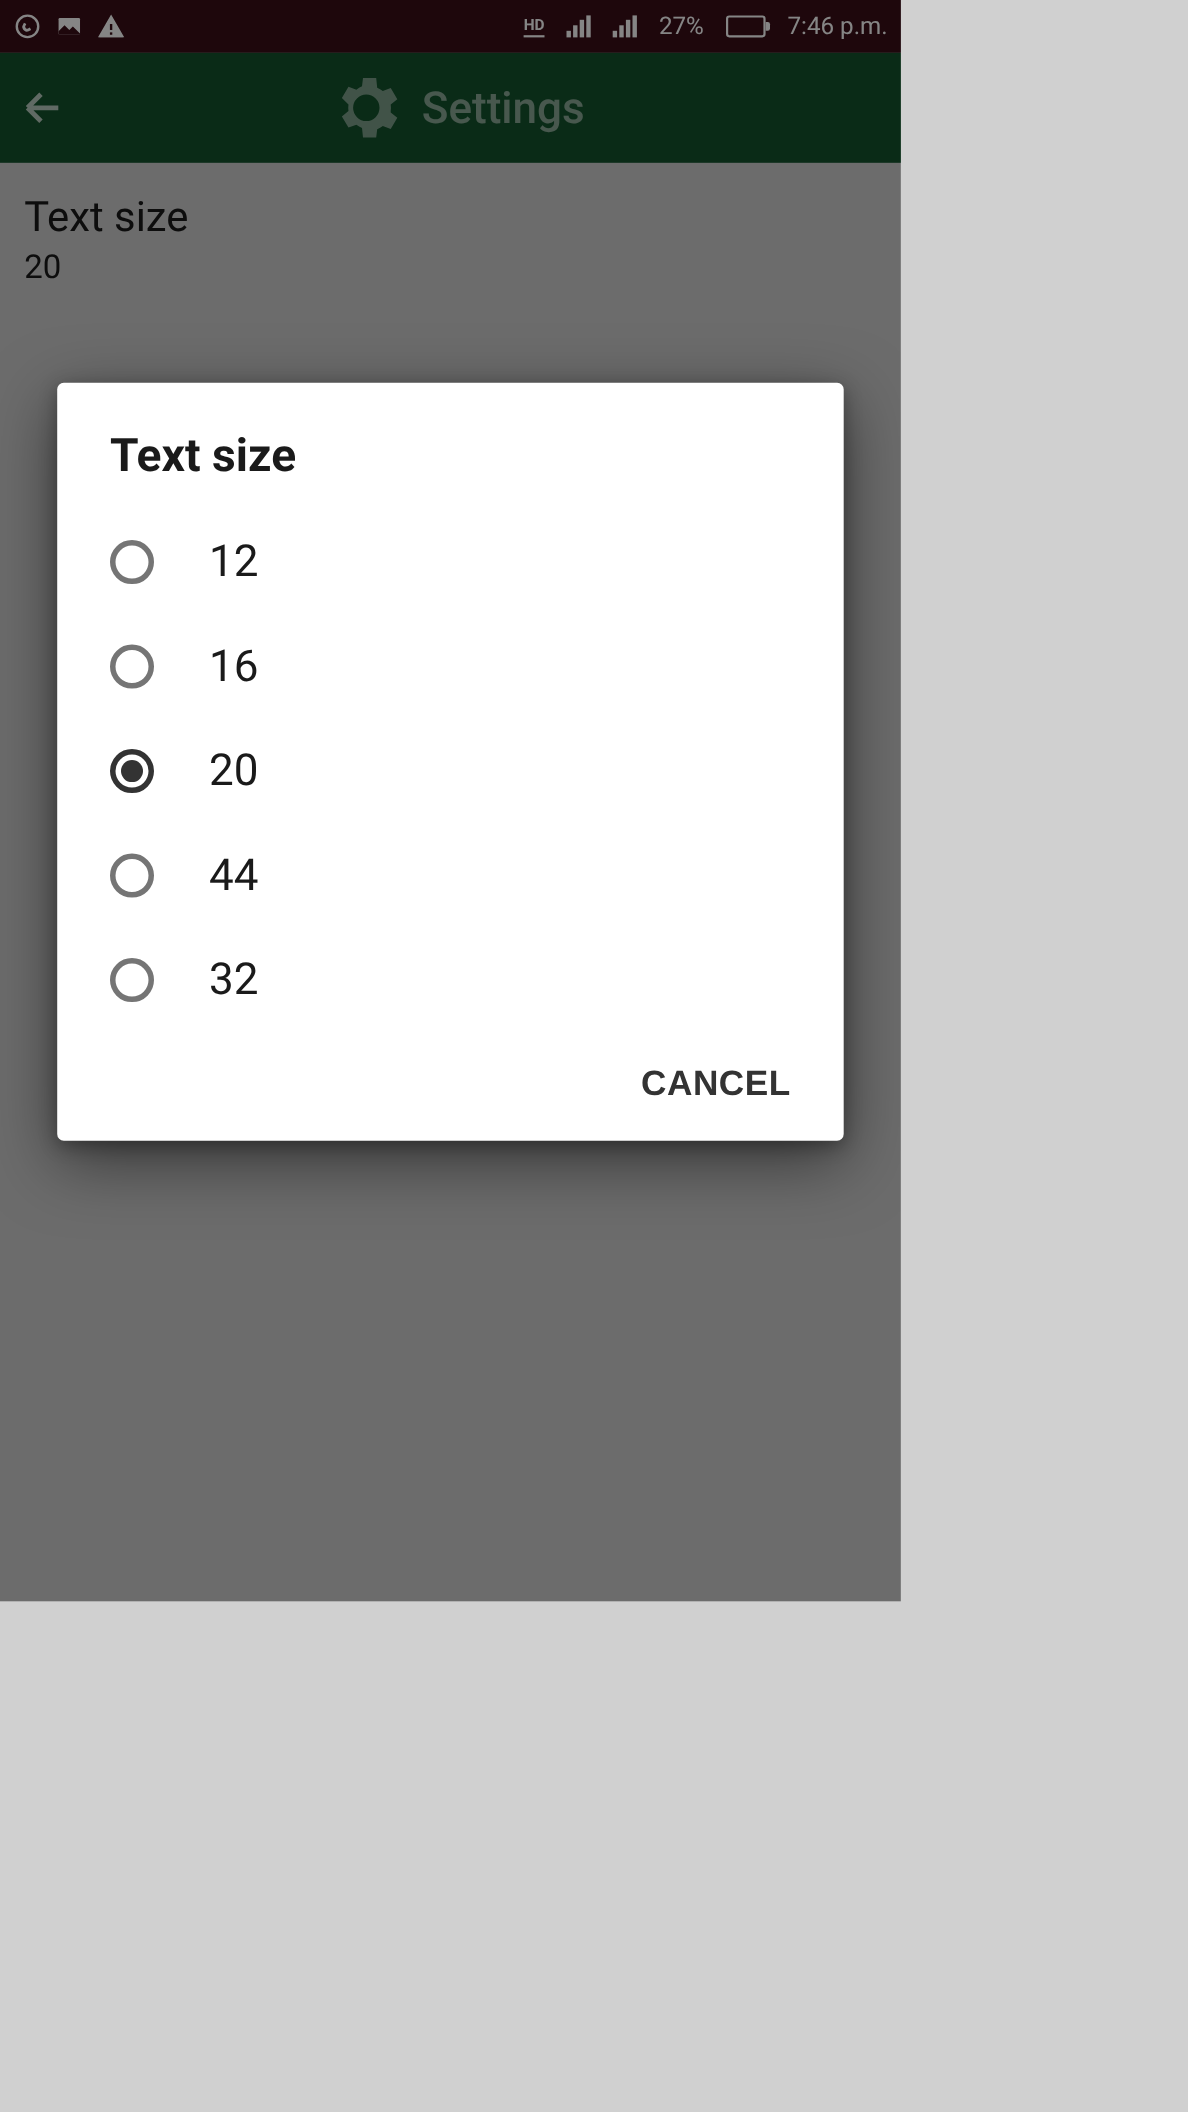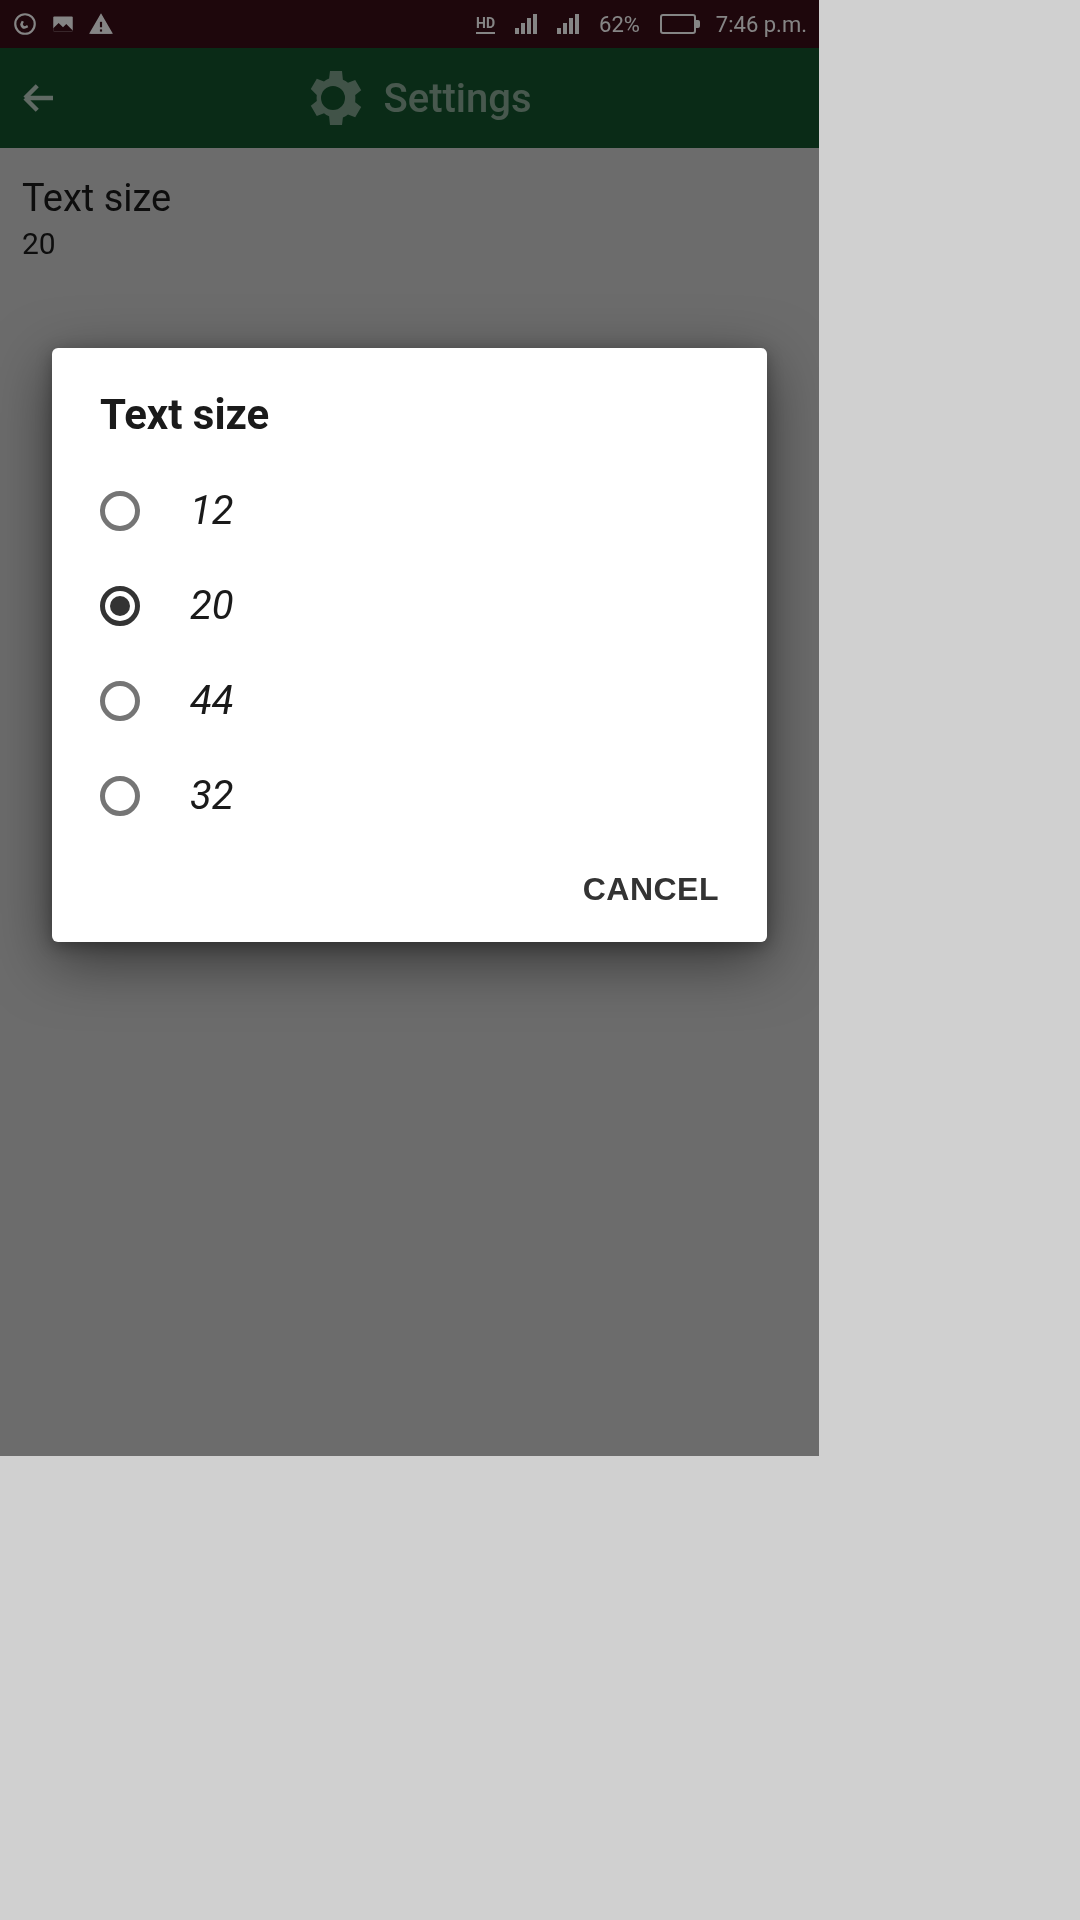--- a/index.html
+++ b/index.html
@@ -65,21 +65,20 @@
       color: #1a1a1a;
       padding: 0 48px 24px;
     }
     .radio-list { display: flex; flex-direction: column; }
     .radio-item {
       display: flex;
       align-items: center;
       gap: 50px;
       padding: 24px 48px;
       cursor: pointer;
-      font-style: italic;
     }
     .radio-outer {
       width: 40px;
       height: 40px;
       border: 5px solid #757575;
       border-radius: 50%;
       display: flex;
       align-items: center;
       justify-content: center;
       flex-shrink: 0;
@@ -153,21 +152,21 @@
         <span></span>
         <span></span>
         <span></span>
       </span>
     <span class="signal-bars">
         <span></span>
         <span></span>
         <span></span>
         <span></span>
       </span>
-    <span>62%</span>
+    <span>27%</span>
     <span class="battery-icon"><span class="battery-fill"></span></span>
     <span>7:46 p.m.</span>
   </div>
 </div>
 
 <div class="app-bar">
   <span class="back-btn">
     <svg viewBox="0 0 24 24" width="42" height="42" fill="none" stroke="currentColor" stroke-width="2.5">
         <path d="M20 12H4m0 0l7-7m-7 7l7 7"></path>
       </svg>
@@ -189,20 +188,24 @@
 
 <div class="scrim"></div>
 
 <div class="dialog">
   <div class="dialog-title">Text size</div>
   <div class="radio-list" id="radio-list">
       <div class="radio-item">
         <span class="radio-outer"></span>
         <span class="radio-label">12</span>
       </div>
+      <div class="radio-item">
+        <span class="radio-outer"></span>
+        <span class="radio-label">16</span>
+      </div>
       <div class="radio-item selected">
         <span class="radio-outer">
           <span class="radio-inner"></span>
         </span>
         <span class="radio-label">20</span>
       </div>
       <div class="radio-item">
         <span class="radio-outer"></span>
         <span class="radio-label">44</span>
       </div>

